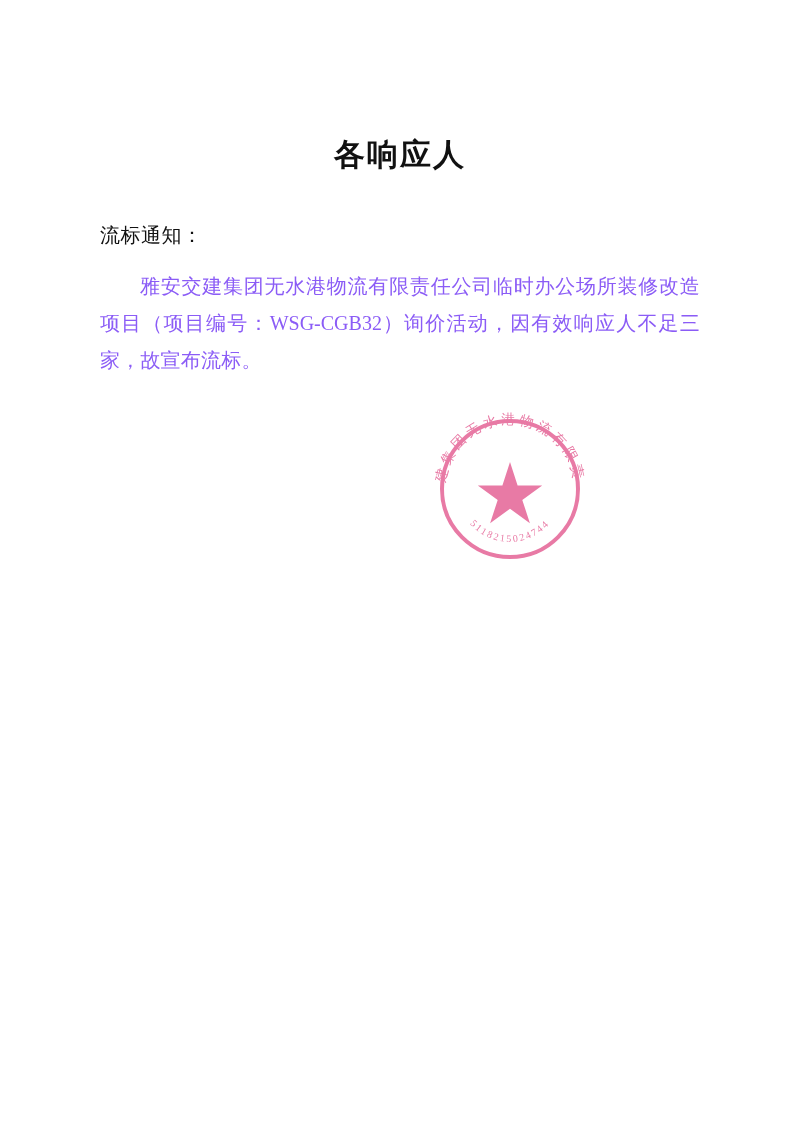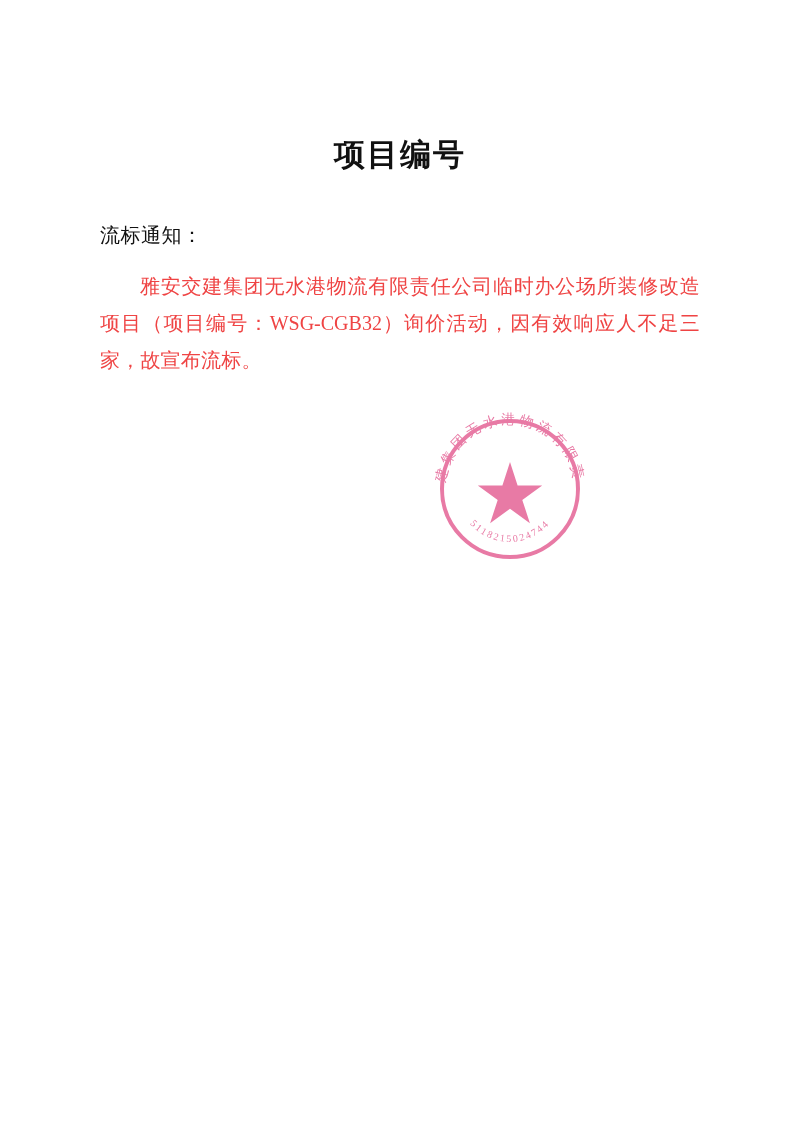--- a/index.html
+++ b/index.html
@@ -49,21 +49,21 @@
     position: absolute;
     top: 268px;
     left: 100px;
     width: 600px;
     font-size: 20px;
     line-height: 37px;
     text-align: justify;
     text-justify: inter-ideograph;
     text-indent: 40px;
     letter-spacing: 0.2px;
-    color: #ef4444;
+    color: #8b5cf6;
   }
 
   .body-block .code {
     font-family: "Liberation Serif", "DejaVu Serif", serif;
     letter-spacing: 0px;
   }
 
   .signature-block {
     position: absolute;
     top: 462px;
@@ -104,21 +104,21 @@
   }
   .seal-star {
     fill: #e2558c;
   }
 </style>
 </head>
 <body>
 
 <div class="page">
 
-  <div class="doc-title">项目编号</div>
+  <div class="doc-title">各响应人</div>
 
   <div class="salutation">流标通知：</div>
 
   <div class="body-block">
     <span>雅安交建集团无水港物流有限责任公司临时办公场所装修改造项目（项目编号：</span><span class="code">WSG-CGB32</span><span>）询价活动，因有效响应人不足三家，故宣布流标。</span>
   </div>
 
 
   <div class="seal">
     <svg viewBox="0 0 170 170" xmlns="http://www.w3.org/2000/svg">

